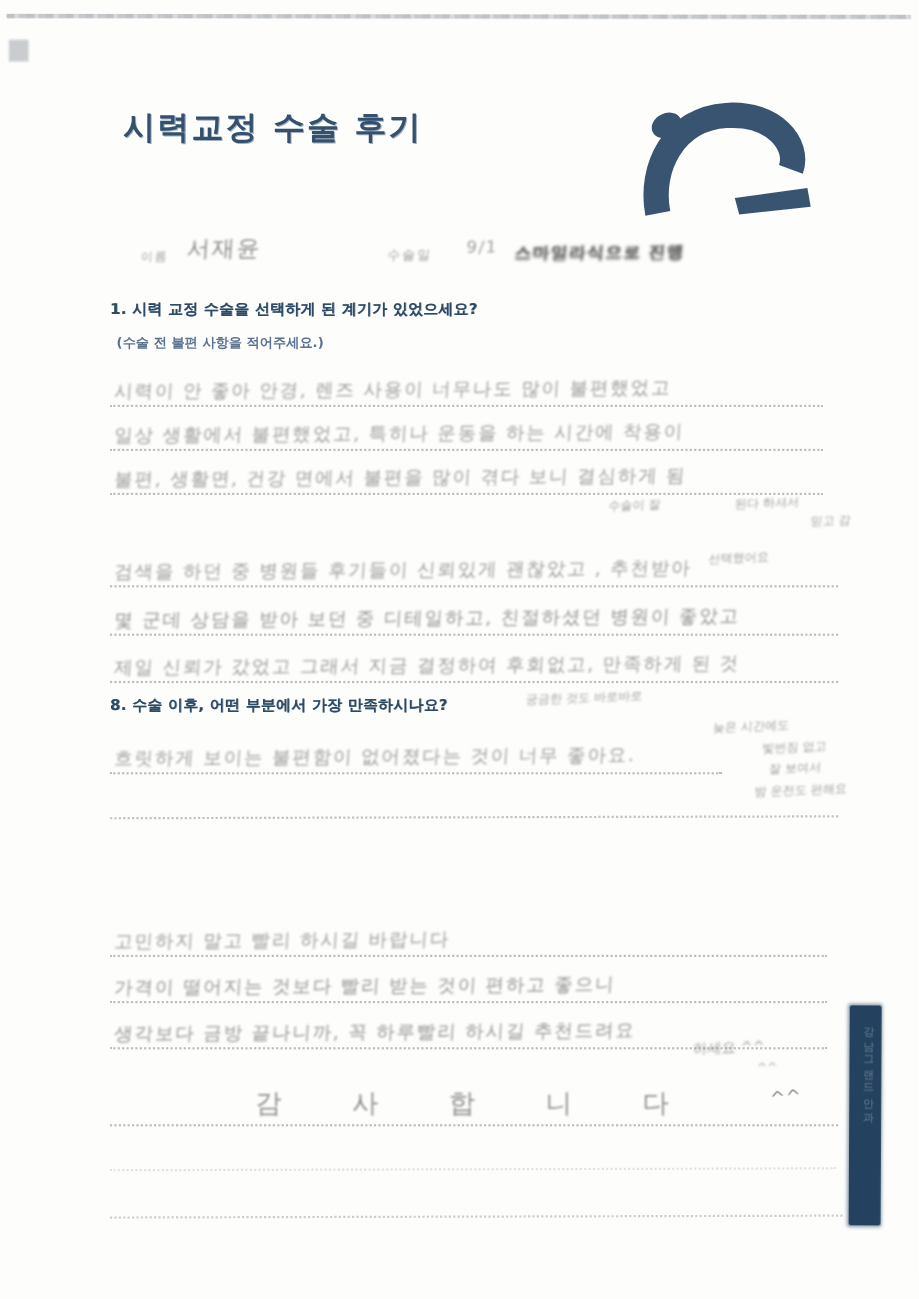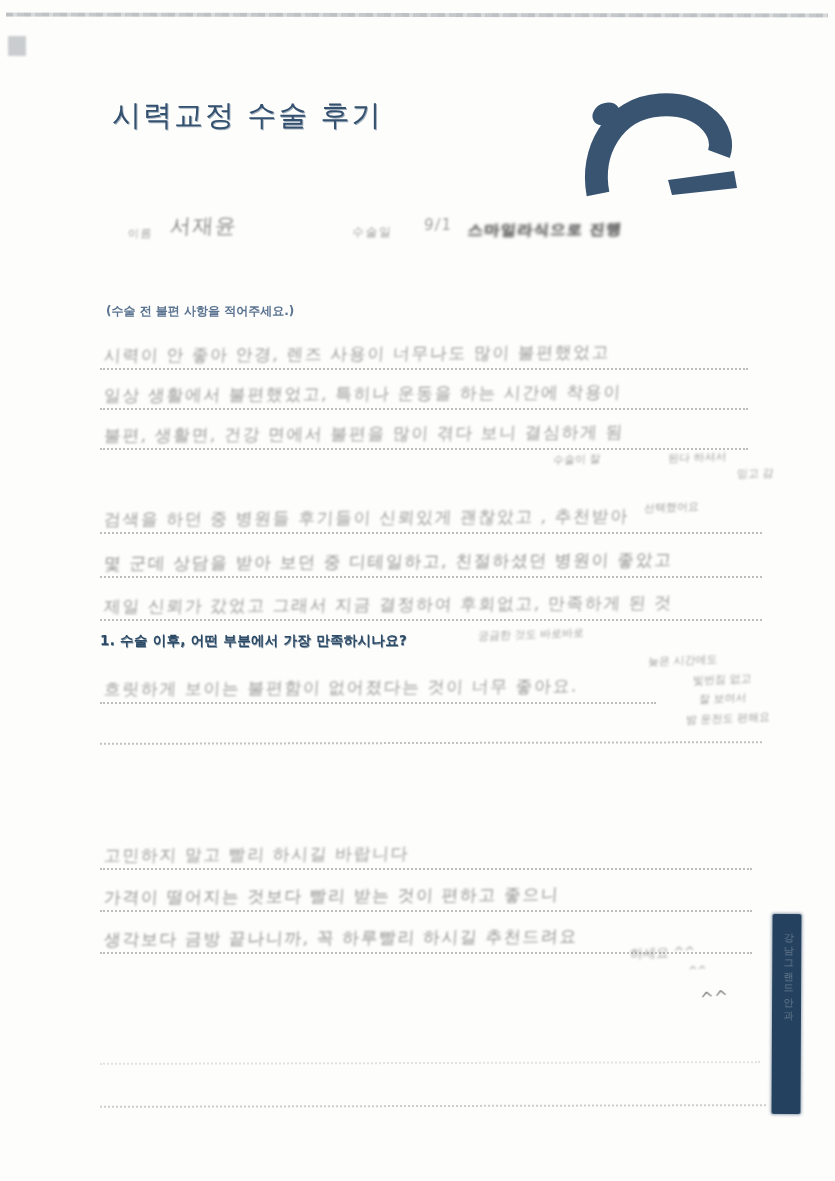--- a/index.html
+++ b/index.html
@@ -14,21 +14,21 @@
     background:repeating-linear-gradient(90deg,#8d9297 0 7px, #b9bdc0 7px 11px, #9aa0a4 11px 18px);
     opacity:.55; filter:blur(.6px); transform:rotate(.06deg);
   }
   .scan-corner{
     position:absolute; left:8px; top:36px; width:18px; height:20px;
     background:#8e9499; opacity:.45; filter:blur(.8px);
   }
   
   .doc-title{
     position:absolute; left:112px; top:96px;
-    font-size:29px; font-weight:normal; color:#33506e; letter-spacing:2px;
+    font-size:29px; font-weight:bold; color:#33506e; letter-spacing:2px;
     filter:blur(.45px); text-shadow:1px 1px 0 rgba(51,80,110,.45);
     white-space:nowrap;
   }
   .q-label{
     position:absolute; font-size:13.5px; font-weight:bold; color:#2c4a66;
     letter-spacing:.3px; filter:blur(.4px);
     text-shadow:.6px .6px 0 rgba(44,74,102,.55); white-space:nowrap;
   }
   .q-note{
     position:absolute; font-size:12px; font-weight:bold; color:#5a7390;
@@ -96,20 +96,21 @@
     <path d="M 30 102 C 22 60, 45 16, 92 13 C 136 10, 159 40, 151 62" stroke="#2e4b6a" stroke-width="23" fill="none"></path>
     <path d="M 100 88 L 166 79 L 169 96 L 104 103 Z" fill="#2e4b6a"></path>
   </svg>
 
   <span class="header-field hand" style="left:128px;top:226px;font-size:11px;">이름</span>
   <span class="header-field hand" style="left:170px;top:212px;font-size:21px;color:#6f6f6f;">서재윤</span>
   <span class="header-field hand" style="left:352px;top:224px;font-size:12px;">수술일</span>
   <span class="header-field hand" style="left:424px;top:216px;font-size:15px;">9/1</span>
   <span class="header-field hand smear" style="left:468px;top:220px;font-size:15px;width:262px;overflow:hidden;">스마일라식으로 진행</span>
 
+  <div class="q-label" style="left:100px;top:272px;">1. 시력 교정 수술을 선택하게 된 계기가 있었으세요?</div>
   <div class="q-note" style="left:106px;top:303px;text-align:center;">(수술 전 불편 사항을 적어주세요.)</div>
 
   <div class="ans" style="left:100px;top:330px;width:648px;height:38px;">
     <span class="hand">시력이 안 좋아 안경, 렌즈 사용이 너무나도 많이 불편했었고</span>
   </div>
   <div class="ans" style="left:100px;top:370px;width:648px;height:38px;">
     <span class="hand">일상 생활에서 불편했었고, 특히나 운동을 하는 시간에 착용이</span>
   </div>
   <div class="ans" style="left:100px;top:410px;width:648px;height:38px;">
     <span class="hand">불편, 생활면, 건강 면에서 불편을 많이 겪다 보니 결심하게 됨</span>
@@ -124,21 +125,21 @@
   <div class="ans" style="left:100px;top:492px;width:662px;height:40px;">
     <span class="hand">검색을 하던 중 병원들 후기들이 신뢰있게 괜찮았고 , 추천받아</span>
   </div>
   <div class="ans" style="left:100px;top:536px;width:662px;height:40px;">
     <span class="hand" style="color:#7b7b7b;">몇 군데 상담을 받아 보던 중 디테일하고, 친절하셨던 병원이 좋았고</span>
   </div>
   <div class="ans" style="left:100px;top:579px;width:662px;height:40px;">
     <span class="hand">제일 신뢰가 갔었고 그래서 지금 결정하여 후회없고, 만족하게 된 것</span>
   </div>
 
-  <div class="q-label" style="left:100px;top:632px;">1. 수술 이후, 어떤 부분에서 가장 만족하시나요?</div>
+  <div class="q-label" style="left:100px;top:632px;">8. 수술 이후, 어떤 부분에서 가장 만족하시나요?</div>
   <span class="margin-note" style="left:478px;top:627px;">궁금한 것도 바로바로</span>
 
   <div class="ans" style="left:100px;top:662px;width:556px;height:40px;">
     <span class="hand">흐릿하게 보이는 불편함이 없어졌다는 것이 너무 좋아요.</span>
   </div>
   <div class="rule" style="left:100px;top:742px;width:662px;"></div>
 
   <span class="margin-note" style="left:648px;top:653px;">늦은 시간에도</span>
   <span class="margin-note" style="left:693px;top:672px;">빛번짐 없고</span>
   <span class="margin-note" style="left:699px;top:691px;">잘 보여서</span>
@@ -152,20 +153,23 @@
     <span class="hand" style="color:#7b7b7b;">가격이 떨어지는 것보다 빨리 받는 것이 편하고 좋으니</span>
   </div>
   <div class="ans" style="left:100px;top:914px;width:652px;height:38px;">
     <span class="hand" style="color:#7b7b7b;">생각보다 금방 끝나니까, 꼭 하루빨리 하시길 추천드려요</span>
   </div>
 
   <span class="margin-note" style="left:630px;top:944px;font-size:13px;">하세요 ^^</span>
   <span class="margin-note" style="left:688px;top:964px;">^^</span>
 
 
+  <div class="ans" style="left:100px;top:984px;width:662px;height:38px;">
+    <span class="thanks">감사합니다</span>
+  </div>
   <span class="emoticon" style="left:700px;top:988px;">^^</span>
 
   <div class="rule" style="left:100px;top:1062px;width:660px;opacity:.45;"></div>
   <div class="rule" style="left:100px;top:1105px;width:666px;opacity:.8;"></div>
 
   <div class="side-banner">
     <span>강남그랜드안과</span>
   </div>
 
 </div>

